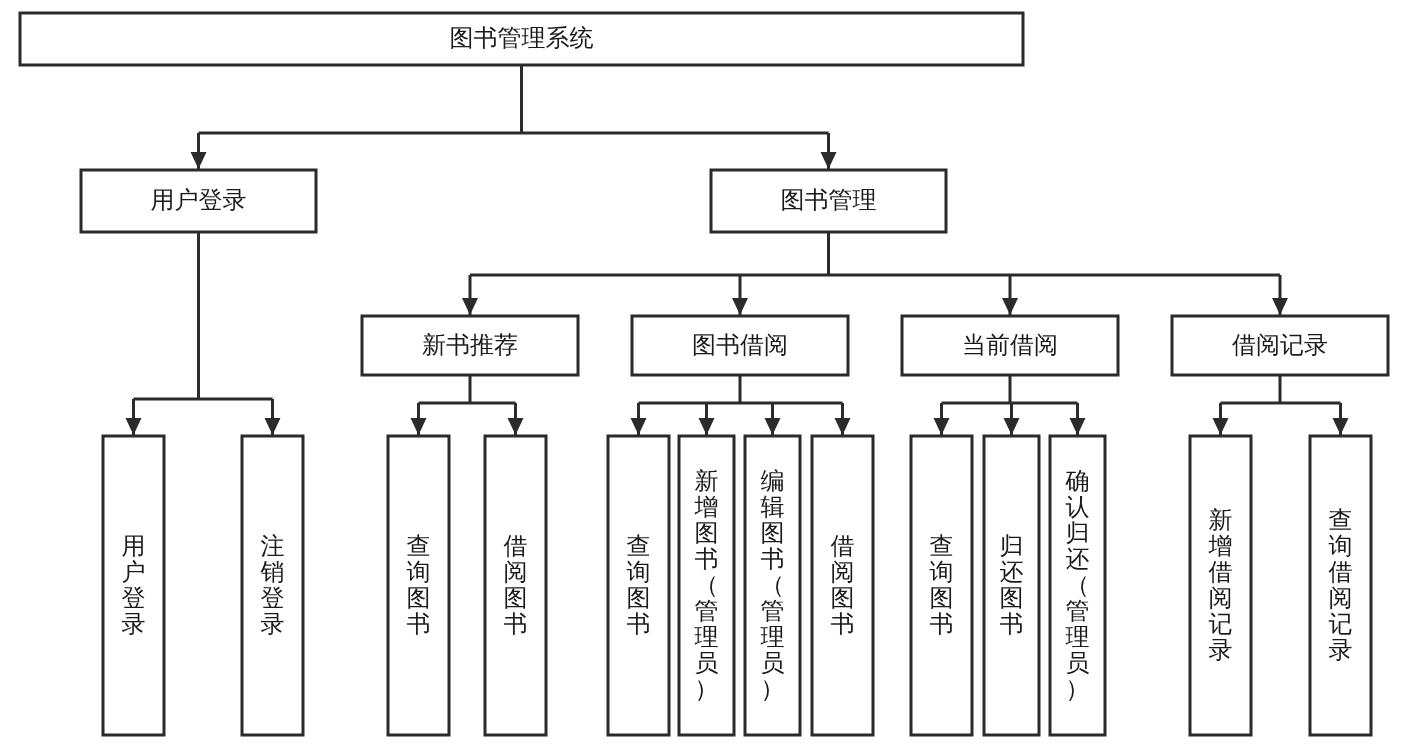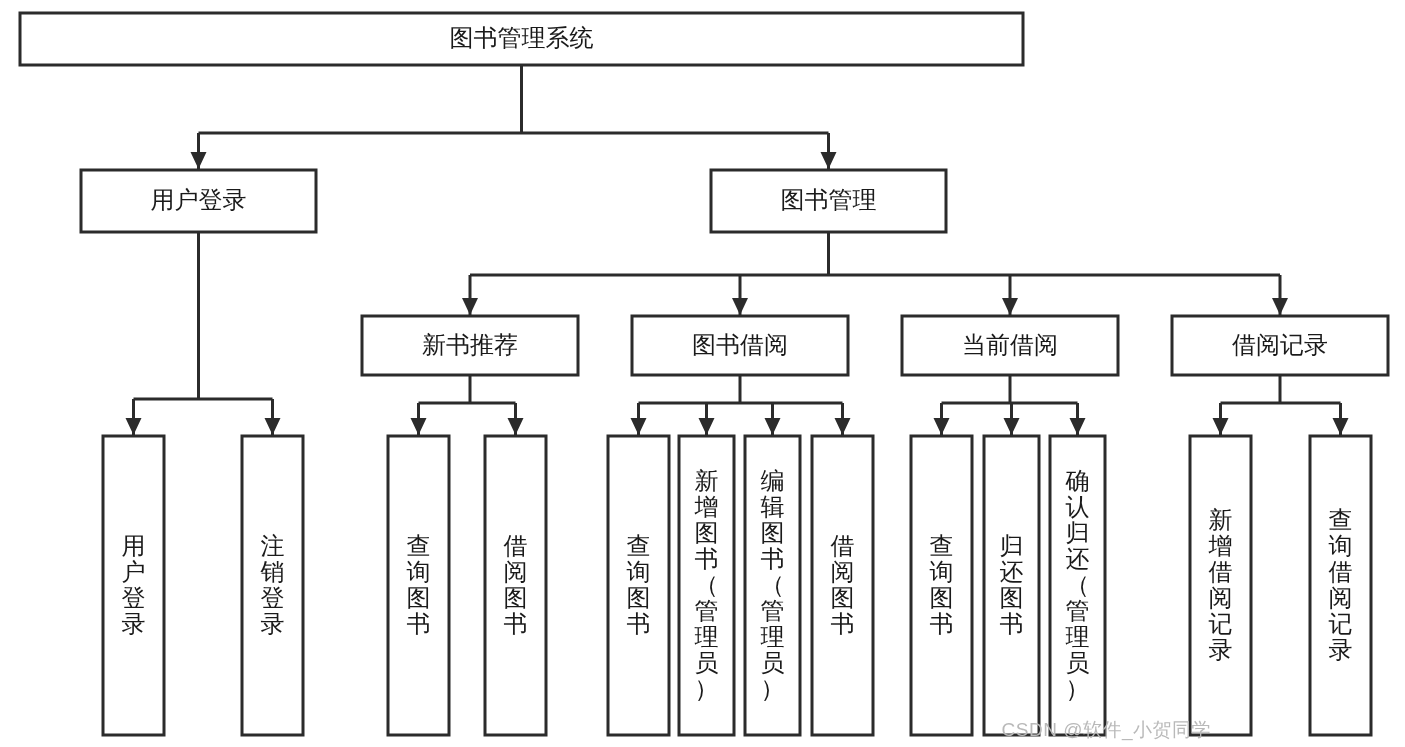--- a/index.html
+++ b/index.html
@@ -153,14 +153,13 @@
         <g>
           <rect x="1190" y="436" width="61" height="299" class="node-box"></rect>
           <text x="1220.5" class="node-label-vert"><tspan x="1220.5" y="527.78">新</tspan><tspan x="1220.5" y="553.78">增</tspan><tspan x="1220.5" y="579.78">借</tspan><tspan x="1220.5" y="605.78">阅</tspan><tspan x="1220.5" y="631.78">记</tspan><tspan x="1220.5" y="657.78">录</tspan></text>
         </g>
         <g>
           <rect x="1310" y="436" width="61" height="299" class="node-box"></rect>
           <text x="1340.5" class="node-label-vert"><tspan x="1340.5" y="527.78">查</tspan><tspan x="1340.5" y="553.78">询</tspan><tspan x="1340.5" y="579.78">借</tspan><tspan x="1340.5" y="605.78">阅</tspan><tspan x="1340.5" y="631.78">记</tspan><tspan x="1340.5" y="657.78">录</tspan></text>
         </g>
       </g>
   </svg>
-  <div class="watermark">CSDN @软件_小贺同学</div>
 </div>
 
 </body></html>

